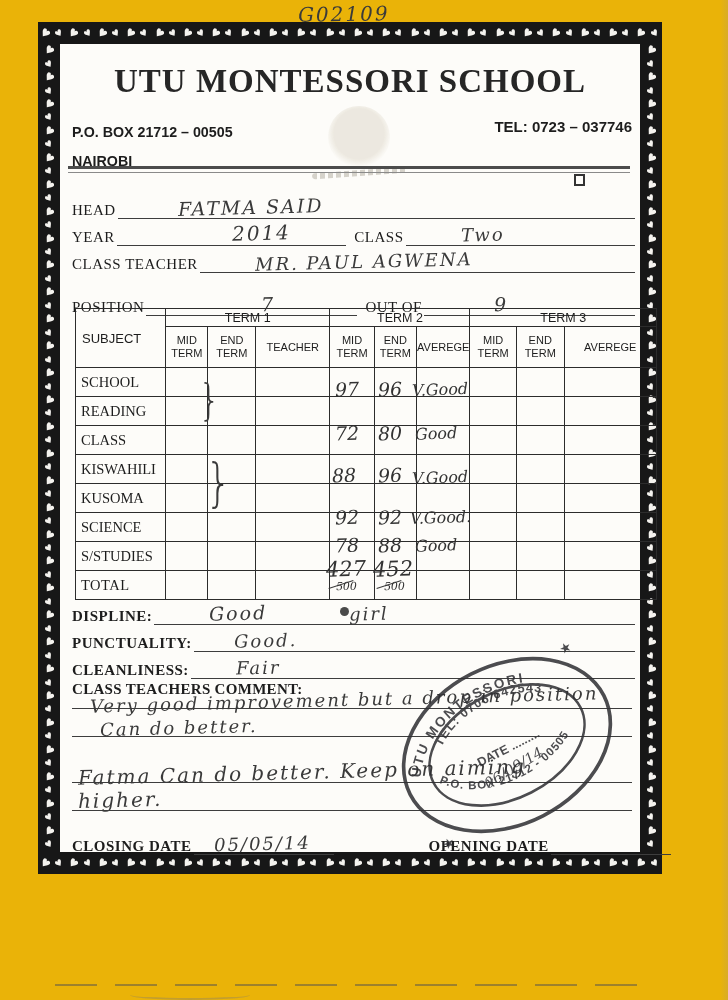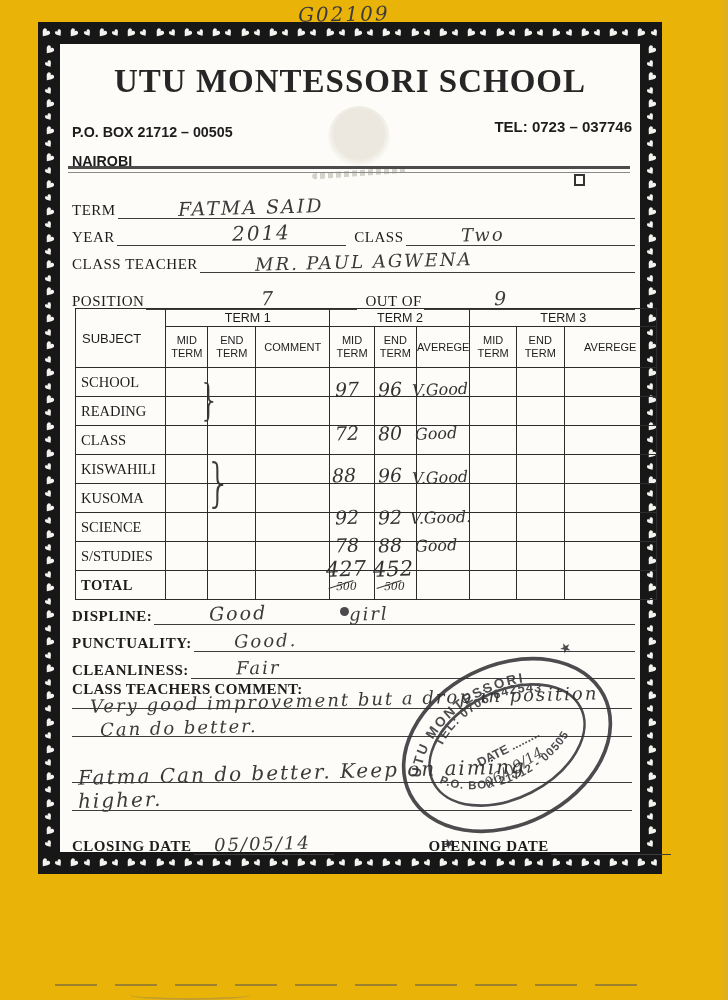--- a/index.html
+++ b/index.html
@@ -59,21 +59,21 @@
   table{border-collapse:collapse;table-layout:fixed;width:582px;
         font-family:"Liberation Sans",sans-serif;}
   th,td{border:1.6px solid #2c2c2c;padding:0;overflow:hidden;}
   th{font-weight:normal;}
   .term-h{font-size:12.5px;height:17px;}
   .sub-h{font-size:11px;line-height:1.15;height:40px;text-align:center;}
   .subject-h{font-size:13px;text-align:left;padding-left:6px;}
   .subj td:first-child{font-family:"Liberation Serif",serif;font-size:14.5px;
         text-align:left;padding-left:5px;}
   .subj td{height:28px;}
-  .subj.total td:first-child{font-weight:bold;letter-spacing:.5px;}
+  .subj.total td:first-child{font-weight:normal;letter-spacing:.5px;}
 
   .overlay{position:absolute;left:0;top:0;width:580px;height:808px;pointer-events:none;}
   .mk{position:absolute;font-family:"DejaVu Serif",serif;font-style:italic;
       color:#333;font-size:19px;transform:rotate(-2deg);white-space:nowrap;}
   .mk.grade{font-size:16px;}
   .mk.small{font-size:11px;}
   .brace{position:absolute;font-family:"DejaVu Sans",sans-serif;color:#3a3a3a;
       font-weight:300;transform:scaleX(.8);}
   .frac-line{position:absolute;width:26px;border-top:1.6px solid #3a3a3a;transform:rotate(-18deg);}
 
@@ -327,42 +327,42 @@
       <div class="school-title">UTU MONTESSORI SCHOOL</div>
       <div class="hdr-left">
         <div>P.O. BOX 21712 – 00505</div>
         <div>NAIROBI</div>
       </div>
       <div class="hdr-tel">TEL: 0723 – 037746</div>
       <div class="header-rule"></div>
       <div class="checkbox"></div>
 
       <div class="row" style="top:150px;">
-        <span class="lbl">TERM</span>
+        <span class="lbl">HEAD</span>
         <span class="fill">
           <span class="hw rot" style="left:60px;font-size:19px;">FATMA   SAID</span>
         </span>
       </div>
       <div class="row" style="top:177px;">
         <span class="lbl">YEAR</span>
         <span class="fill">
           <span class="hw rot" style="left:115px;font-size:20px;">2014</span>
         </span>
         <span class="lbl" style="padding-left:8px;">CLASS</span>
         <span class="fill">
           <span class="hw rot" style="left:55px;font-size:18px;">Two</span>
         </span>
       </div>
       <div class="row" style="top:204px;">
         <span class="lbl">CLASS TEACHER</span>
         <span class="fill">
           <span class="hw rot" style="left:55px;font-size:18px;">MR. PAUL AGWENA</span>
         </span>
       </div>
-      <div class="row" style="top:241px;">
+      <div class="row" style="top:247px;">
         <span class="lbl">POSITION</span>
         <span class="fill">
           <span class="hw rot" style="left:115px;font-size:19px;">7</span>
         </span>
         <span class="lbl" style="padding-left:8px;text-align:right;">OUT OF</span>
         <span class="fill">
           <span class="hw rot" style="left:70px;font-size:19px;">9</span>
         </span>
       </div>
 
@@ -383,21 +383,21 @@
           <tbody>
               <tr>
             <th rowspan="2" class="subject-h">SUBJECT</th>
             <th colspan="3" class="term-h">TERM 1</th>
             <th colspan="3" class="term-h">TERM 2</th>
             <th colspan="3" class="term-h">TERM 3</th>
           </tr>
           <tr>
             <th class="sub-h">MID TERM</th>
             <th class="sub-h">END TERM</th>
-            <th class="sub-h">COMMENT</th>
+            <th class="sub-h">TEACHER</th>
             <th class="sub-h">MID TERM</th>
             <th class="sub-h">END TERM</th>
             <th class="sub-h">AVEREGE</th>
             <th class="sub-h">MID TERM</th>
             <th class="sub-h">END TERM</th>
             <th class="sub-h">AVEREGE</th>
           </tr>
           <tr class="subj">
                 <td>SCHOOL</td>
                 <td></td>

